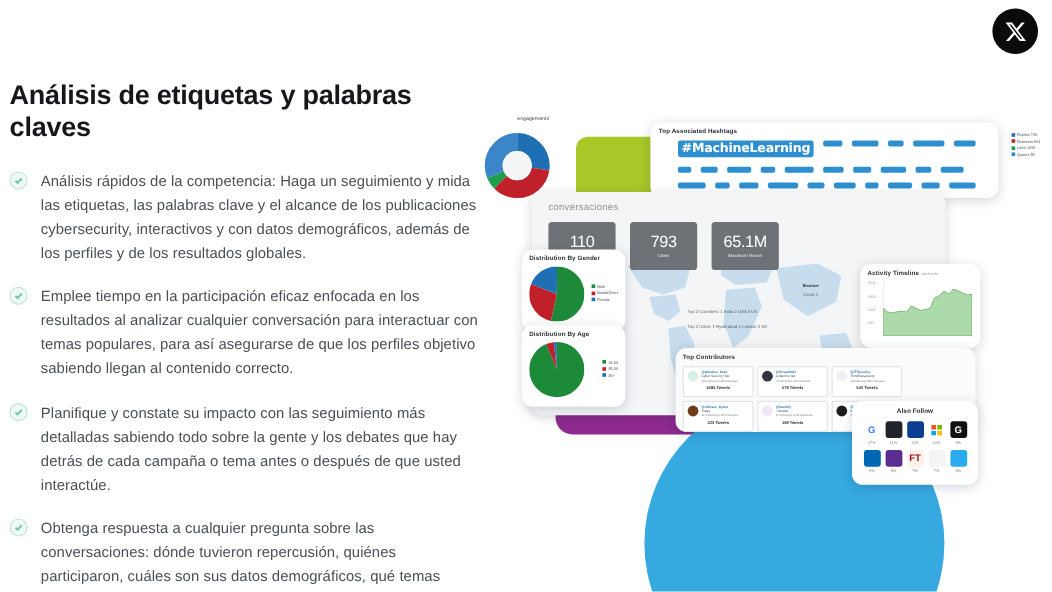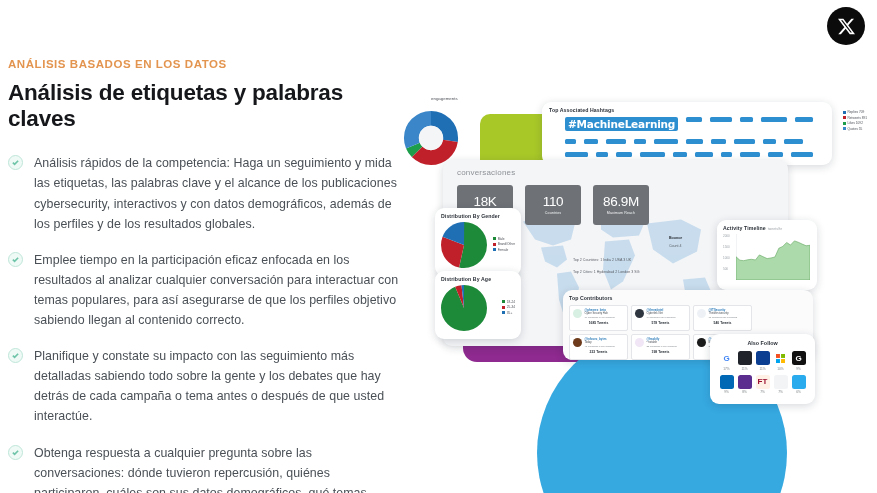--- a/index.html
+++ b/index.html
@@ -135,21 +135,20 @@
 
 <div class="page">
 
   <div class="x-badge">
     <svg viewBox="0 0 24 24">
       <path d="M18.9 1.2h3.7l-8.1 9.2L24 22.8h-7.4l-5.8-7.6-6.7 7.6H.4l8.6-9.9L0 1.2h7.6l5.2 6.9 6.1-6.9Zm-1.3 19.4h2L6.5 3.3h-2.2l13.3 17.3Z"></path>
     </svg>
   </div>
 
   <div class="left">
-    <div class="eyebrow">ANÁLISIS BASADOS EN LOS DATOS</div>
     <h1 class="headline">Análisis de etiquetas y palabras claves</h1>
     <div class="bullets" id="bullets">
         <div class="bullet">
           <span class="chk">
             <svg viewBox="0 0 12 12">
               <polyline points="2.5,6.2 4.8,8.5 9.5,3.6"></polyline>
             </svg>
           </span>
           <div class="btext">Análisis rápidos de la competencia: Haga un seguimiento y mida las etiquetas, las palabras clave y el alcance de los publicaciones cybersecurity, interactivos y con datos demográficos, además de los perfiles y de los resultados globales.</div>
         </div>
@@ -267,29 +266,29 @@
         </g>
       </svg>
 
       <div class="map-note" style="left:130px; top:98px;">Top 2 Countries:  1 India  2 USA  3 UK</div>
       <div class="map-note" style="left:130px; top:110px;">Top 2 Cities:  1 Hyderabad  2 London  3 SG</div>
       <div class="map-note" style="left:226px; top:76px; font-weight:bold; color:#2b3138;">Bounce</div>
       <div class="map-note" style="left:226px; top:84px;">Count 4</div>
 
       <div class="metrics" id="metrics">
           <div class="tile">
-            <div class="tile-v">18K</div>
-            <div class="tile-l">Tweets</div>
-          </div>
-          <div class="tile">
             <div class="tile-v">110</div>
             <div class="tile-l">Countries</div>
           </div>
           <div class="tile">
-            <div class="tile-v">86.9M</div>
+            <div class="tile-v">793</div>
+            <div class="tile-l">Cities</div>
+          </div>
+          <div class="tile">
+            <div class="tile-v">65.1M</div>
             <div class="tile-l">Maximum Reach</div>
           </div>
         </div>
     </div>
 
     <div class="c-eng">
       <div class="eng-t">engagements</div>
       <svg viewBox="0 0 60 60" style="position:absolute; left:-22px; top:14px; width:56px; height:56px;">
         <circle cx="30" cy="30" r="21" fill="none" stroke="#1f6fb5" stroke-width="16" stroke-dasharray="36 96" transform="rotate(-90 30 30)"></circle>
         <circle cx="30" cy="30" r="21" fill="none" stroke="#c0202a" stroke-width="16" stroke-dasharray="46 86" stroke-dashoffset="-36" transform="rotate(-90 30 30)"></circle>

